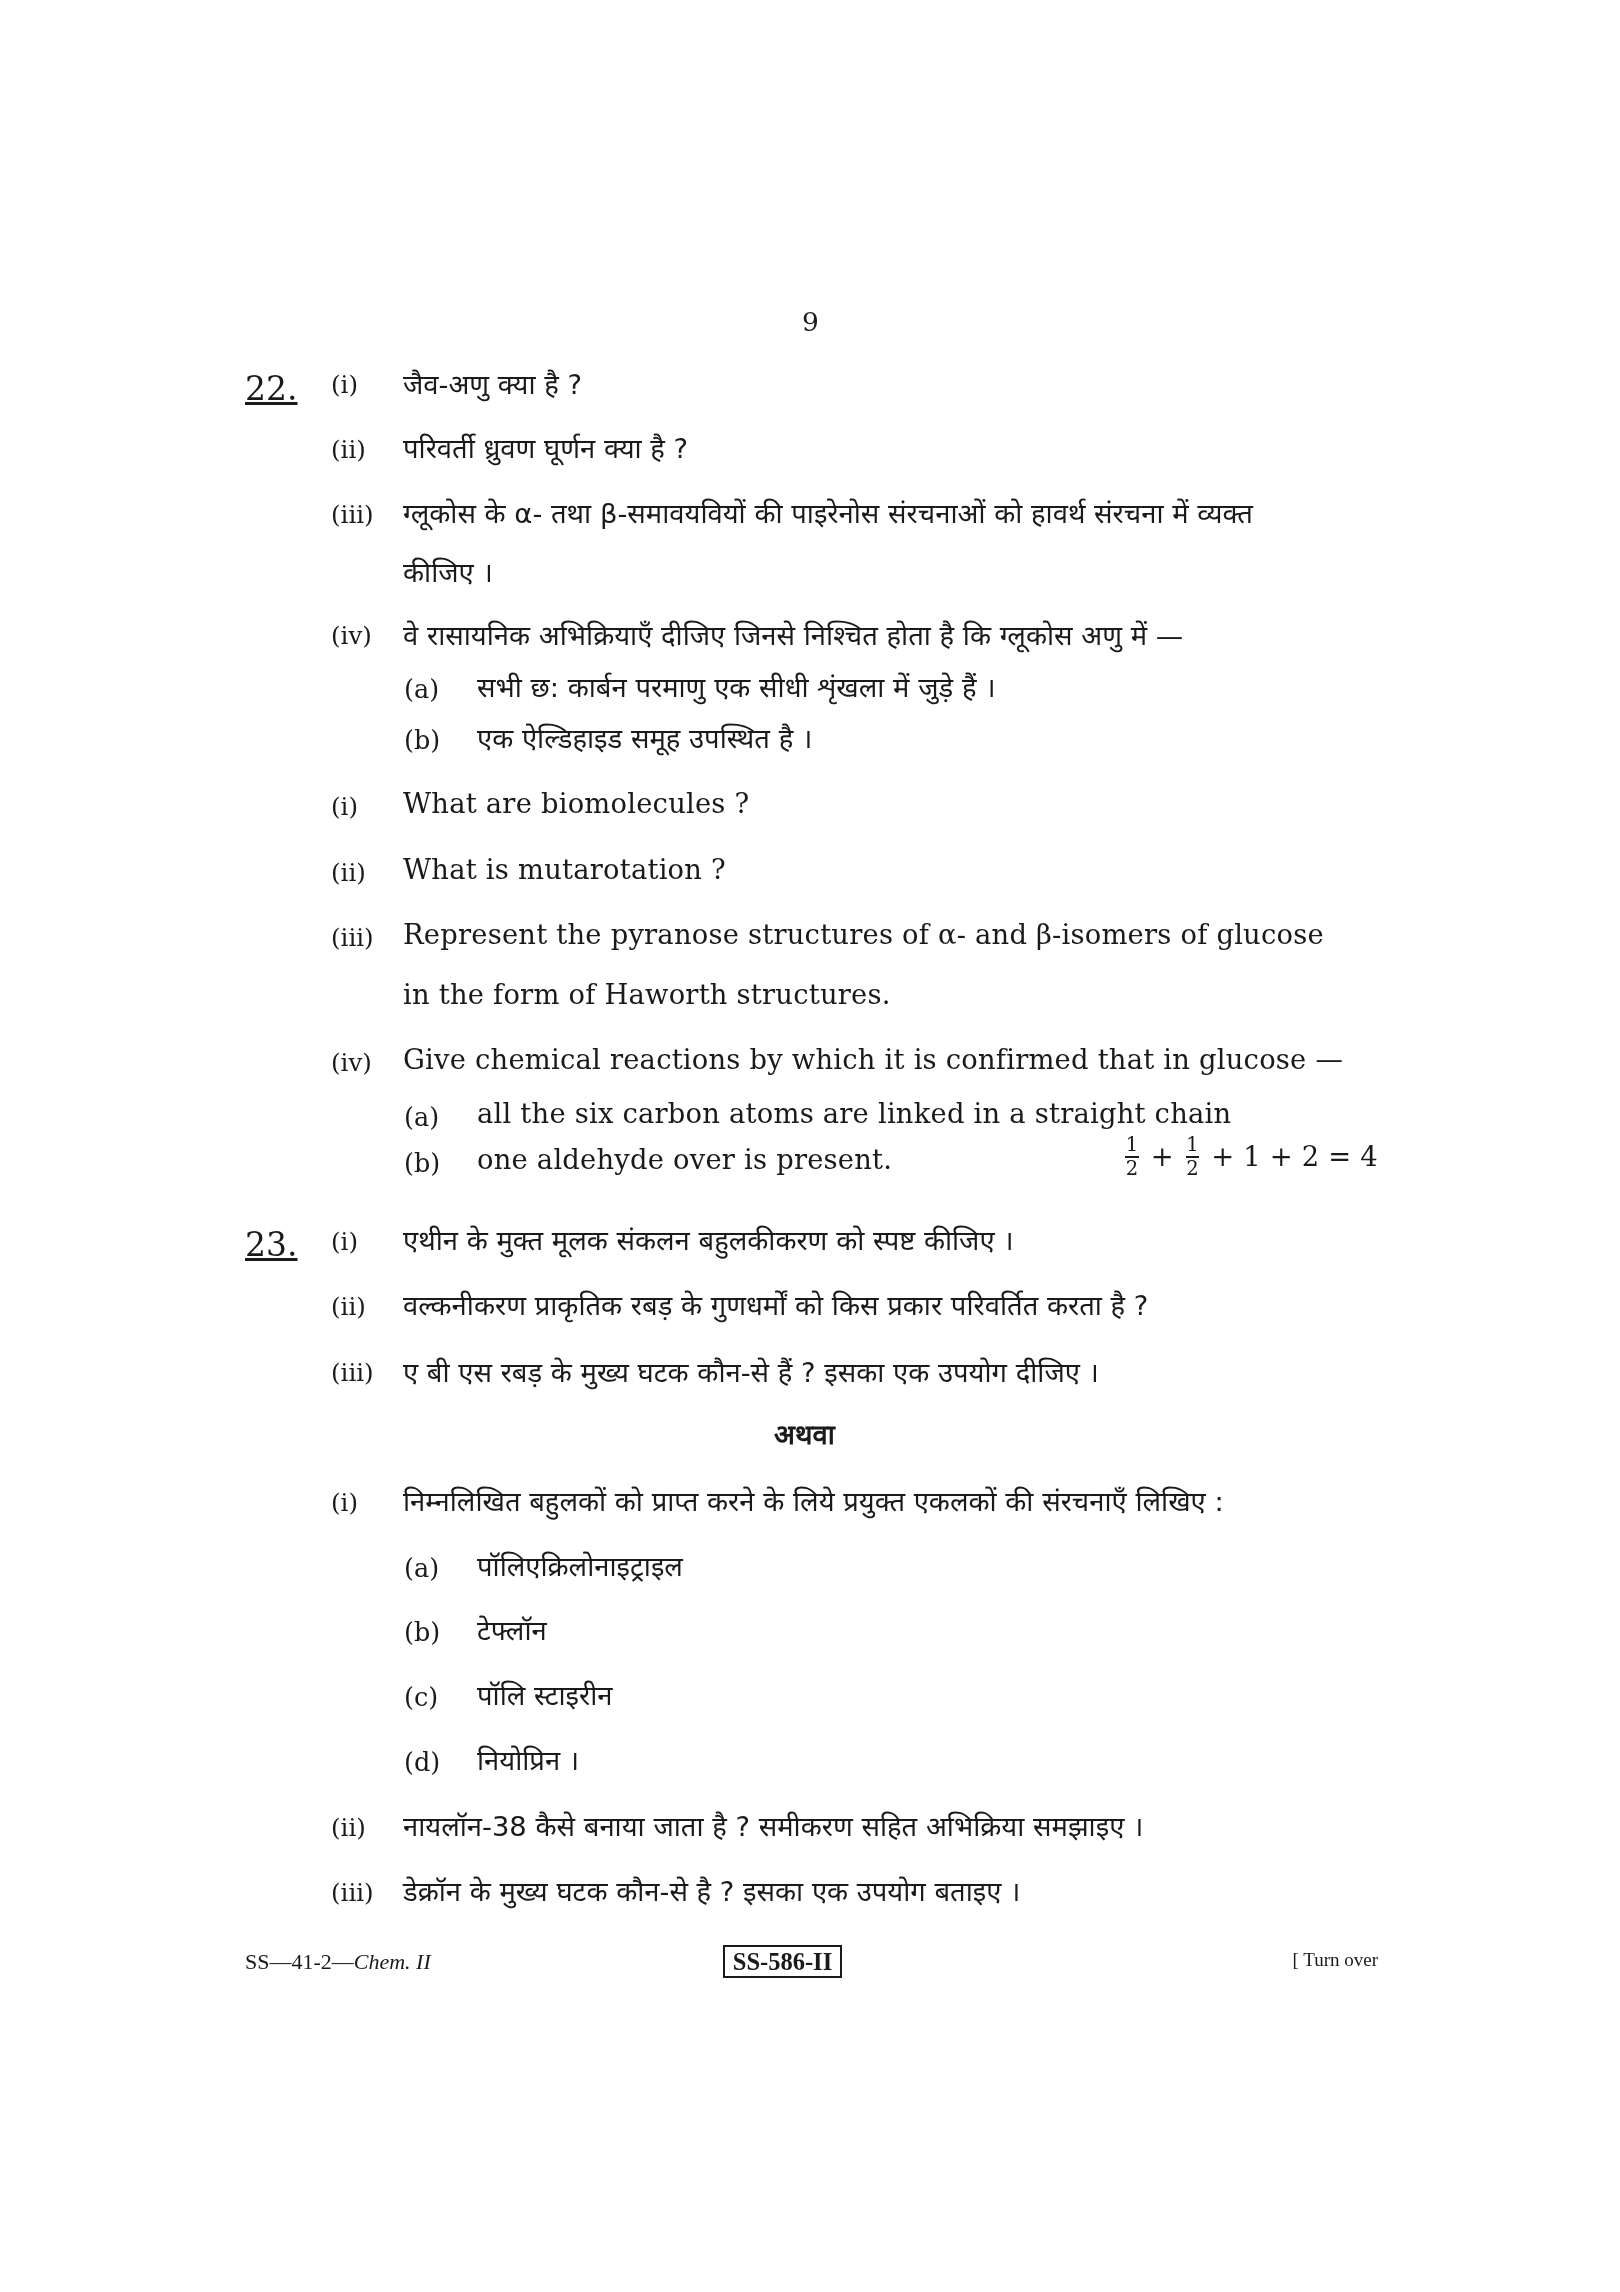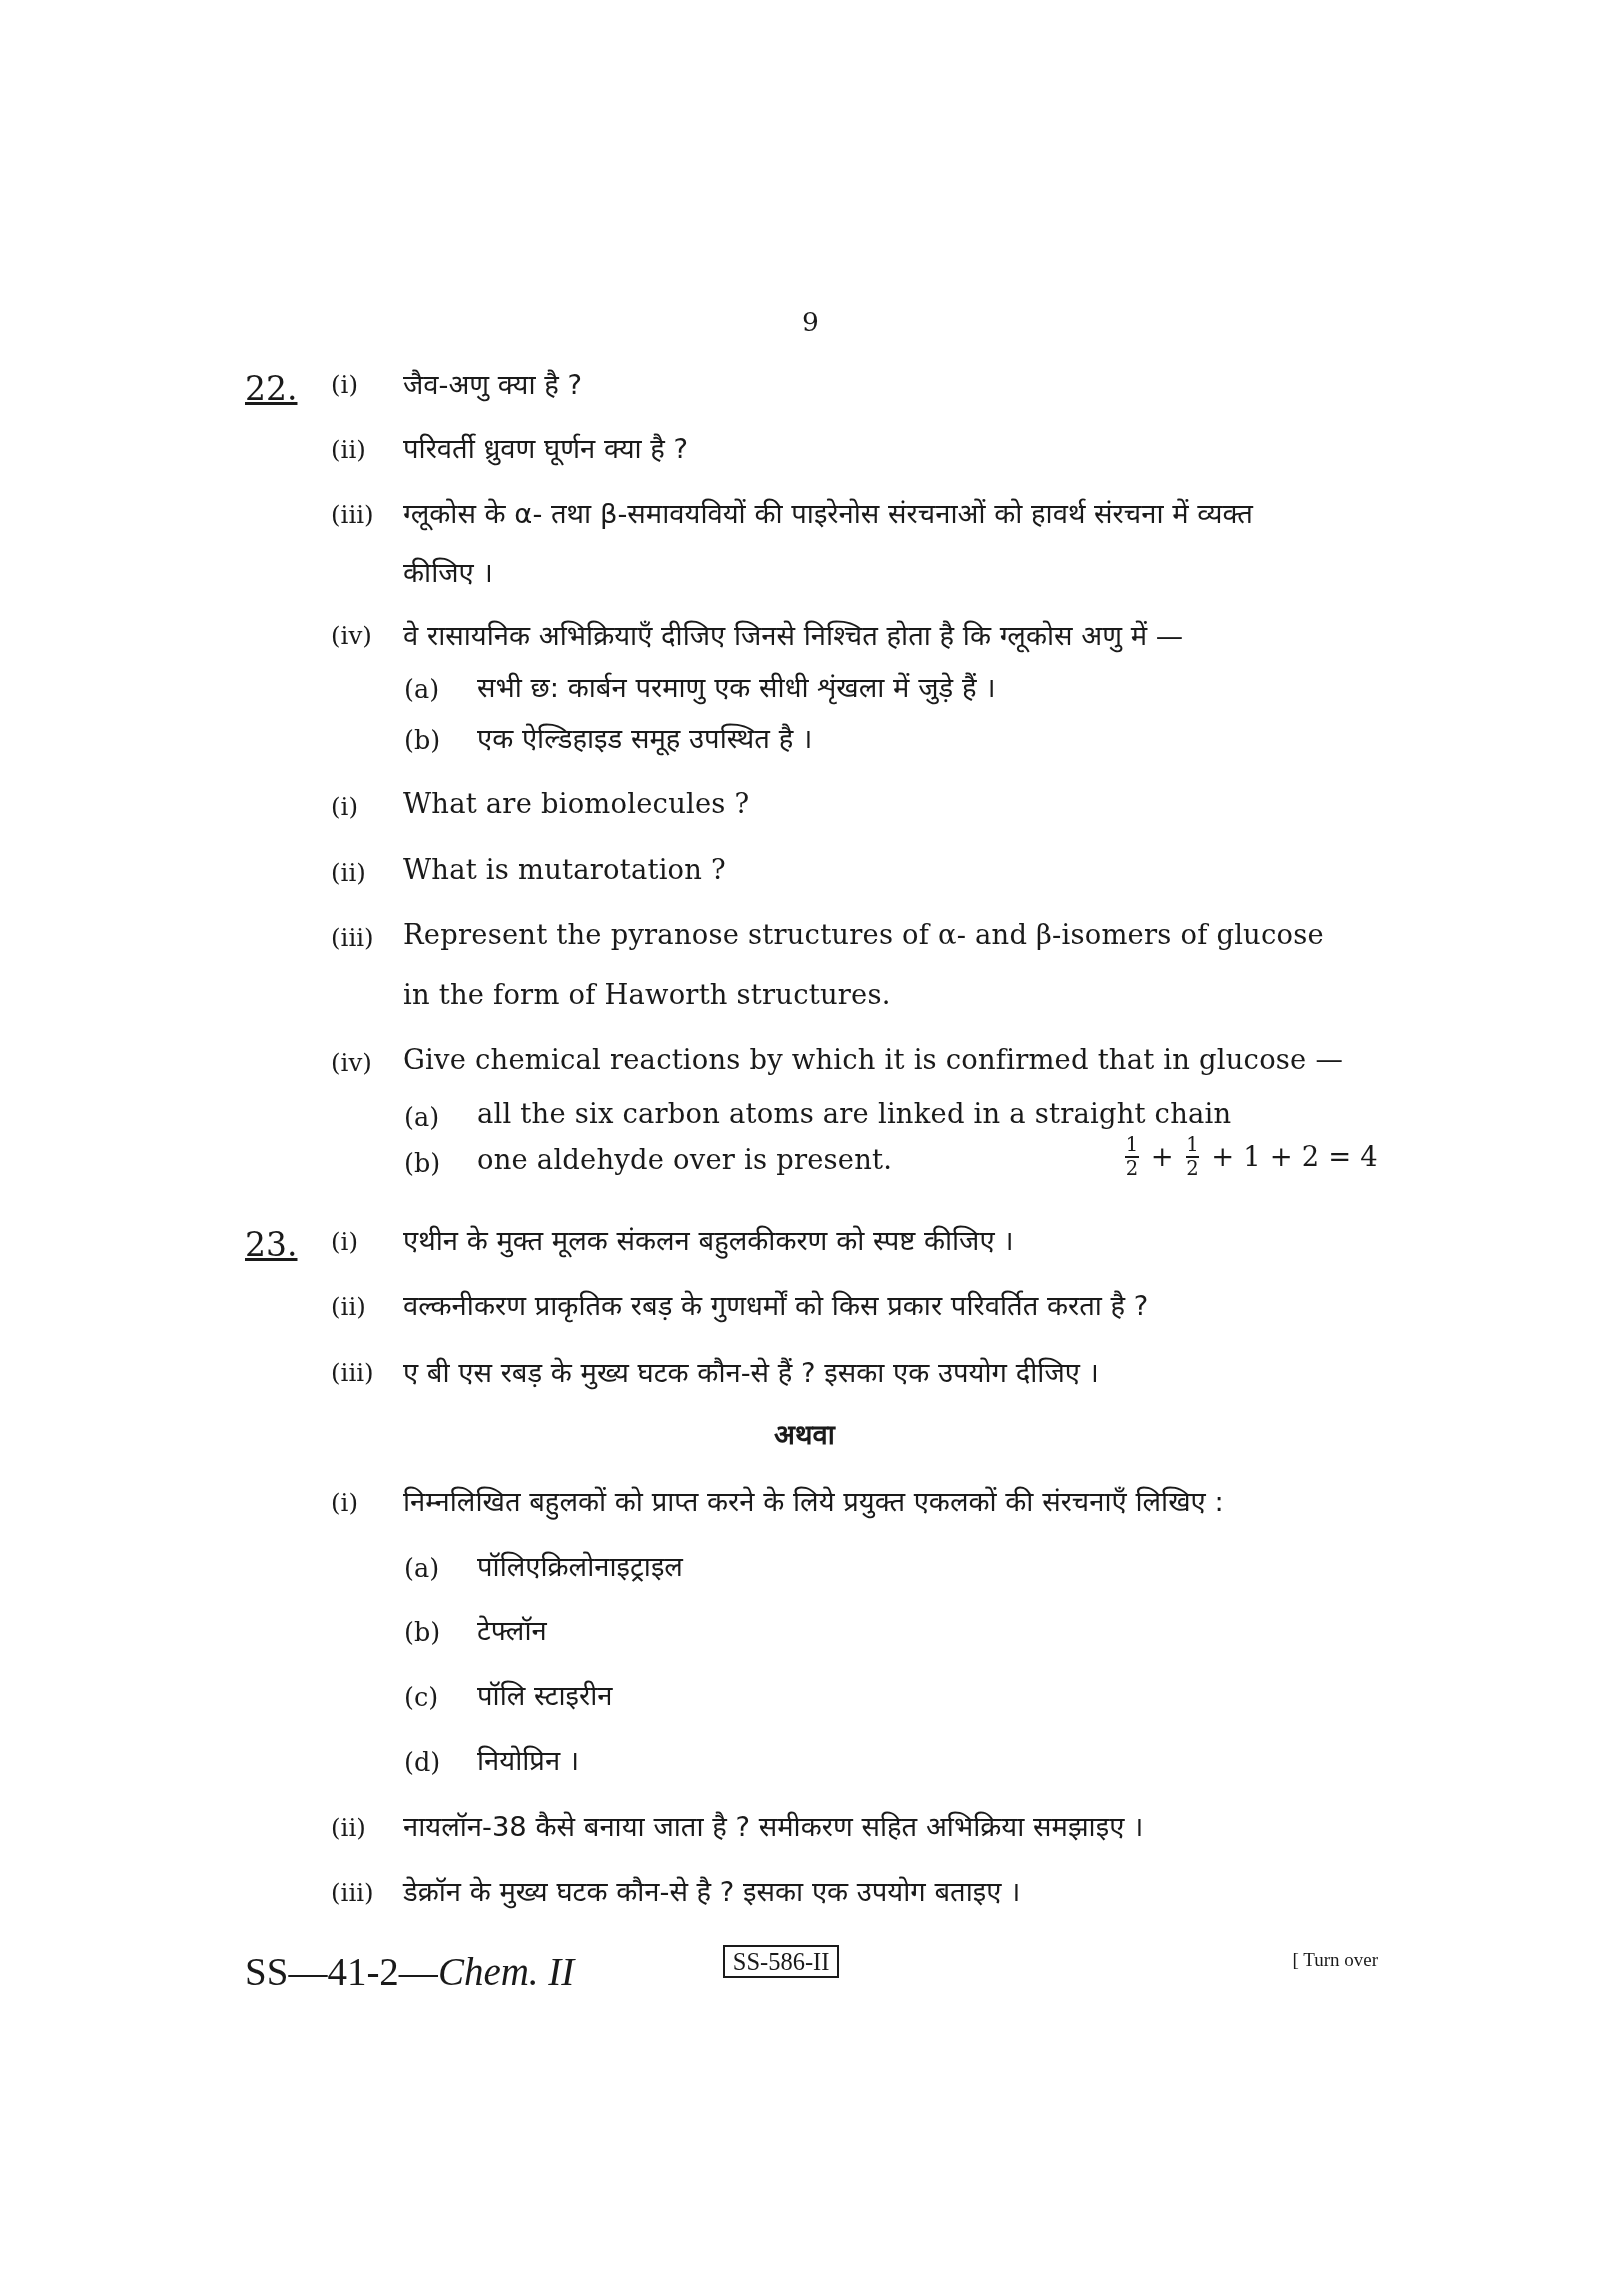--- a/index.html
+++ b/index.html
@@ -14,23 +14,23 @@
   .roman { font-size: 24.5px; left: 331px; }
   .txt { font-size: 28px; left: 403px; }
   .sub-l { font-size: 25.5px; left: 404px; }
   .sub-t { font-size: 28px; left: 477px; }
   .en { font-family: "DejaVu Serif", serif; font-size: 27.4px; letter-spacing: 0.2px; }
   .hi { font-family: "DejaVu Sans", sans-serif; font-size: 27.4px; }
   .or { font-family: "DejaVu Sans", sans-serif; font-weight: bold; font-size: 27.4px; left: 774px; }
   .marks { font-size: 27.4px; right: 242px; left: auto; display: flex; align-items: center; gap: 11.8px; }
   .frac { display: inline-flex; flex-direction: column; align-items: center; font-size: 19.6px; line-height: 19.6px; }
   .frac .bar { width: 13.7px; height: 2px; background: #1a1a1a; margin: 1px 0; }
-  .footer-left { font-family: "Liberation Serif", serif; font-size: 39px; left: 245px; top: 1949px; }
+  .footer-left { font-family: "Liberation Serif", serif; font-size: 22px; left: 245px; top: 1949px; }
   .footer-left i { font-style: italic; }
-  .footer-code { font-family: "Liberation Serif", serif; font-weight: normal; font-size: 24.5px; left: 723px; top: 1945px;
+  .footer-code { font-family: "Liberation Serif", serif; font-weight: bold; font-size: 24.5px; left: 723px; top: 1945px;
     border: 2.9px solid #1a1a1a; padding: 1px 7.8px; line-height: 27.4px; }
   .footer-right { font-family: "Liberation Serif", serif; font-size: 19px; right: 242px; top: 1949px; }
 </style>
 </head>
 <body>
 
 <div class="abs page-num">9</div>
 
 <div class="abs qnum" style="top:369px">22.</div>
 <div class="abs roman" style="top:370px">(i)</div>

